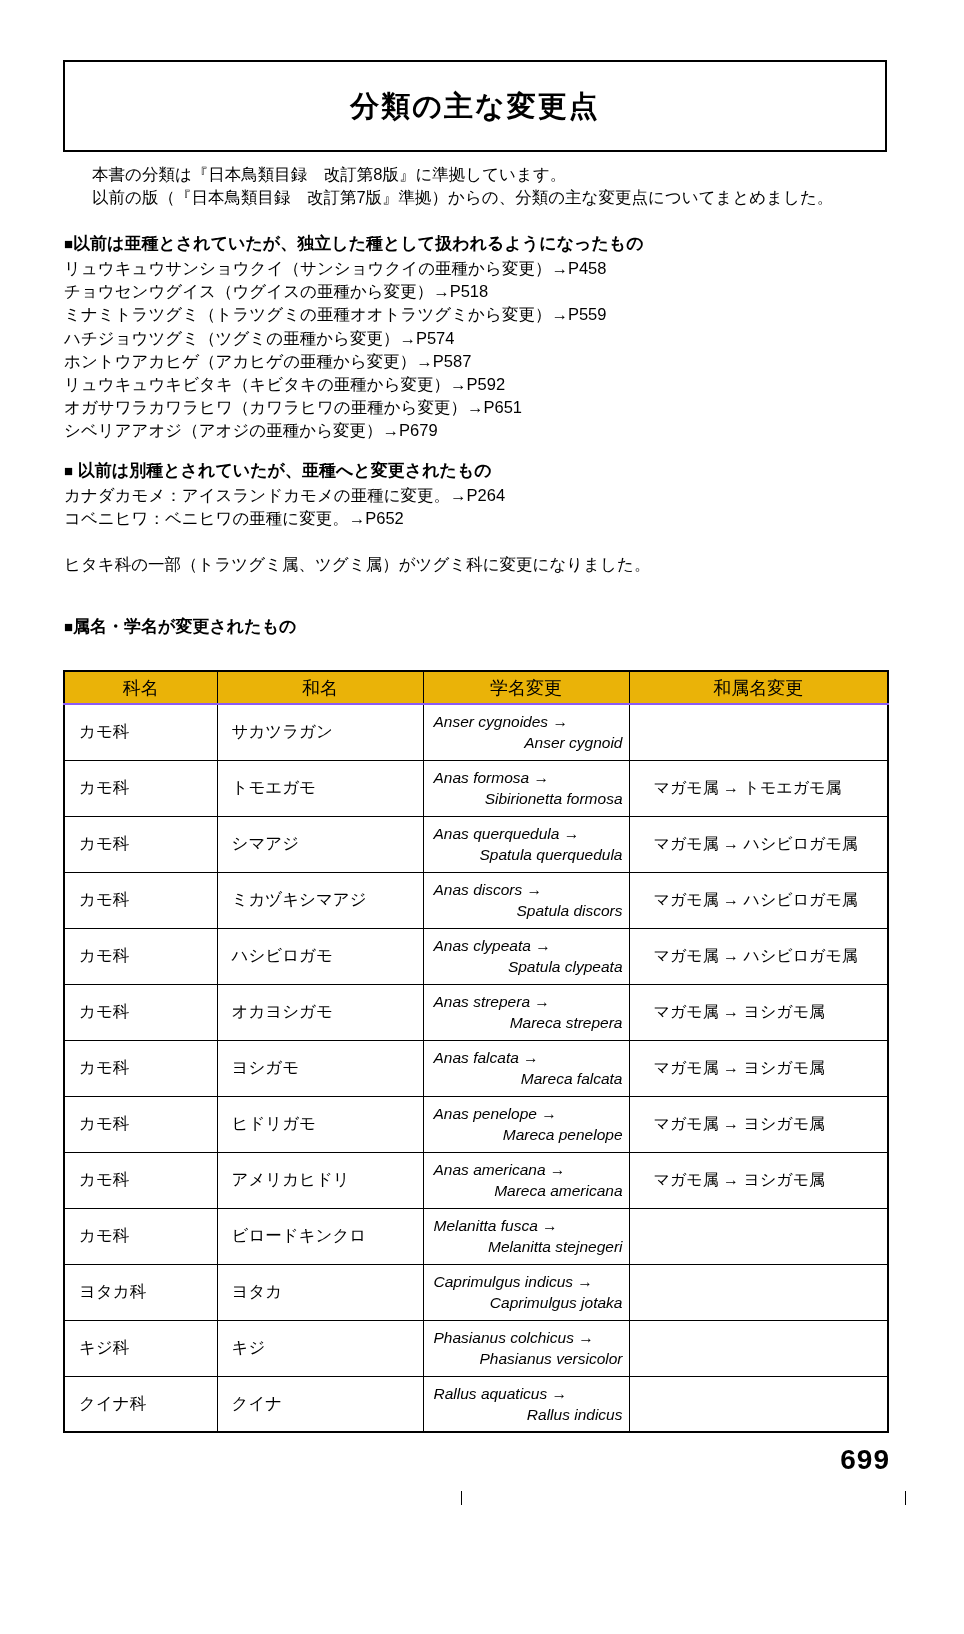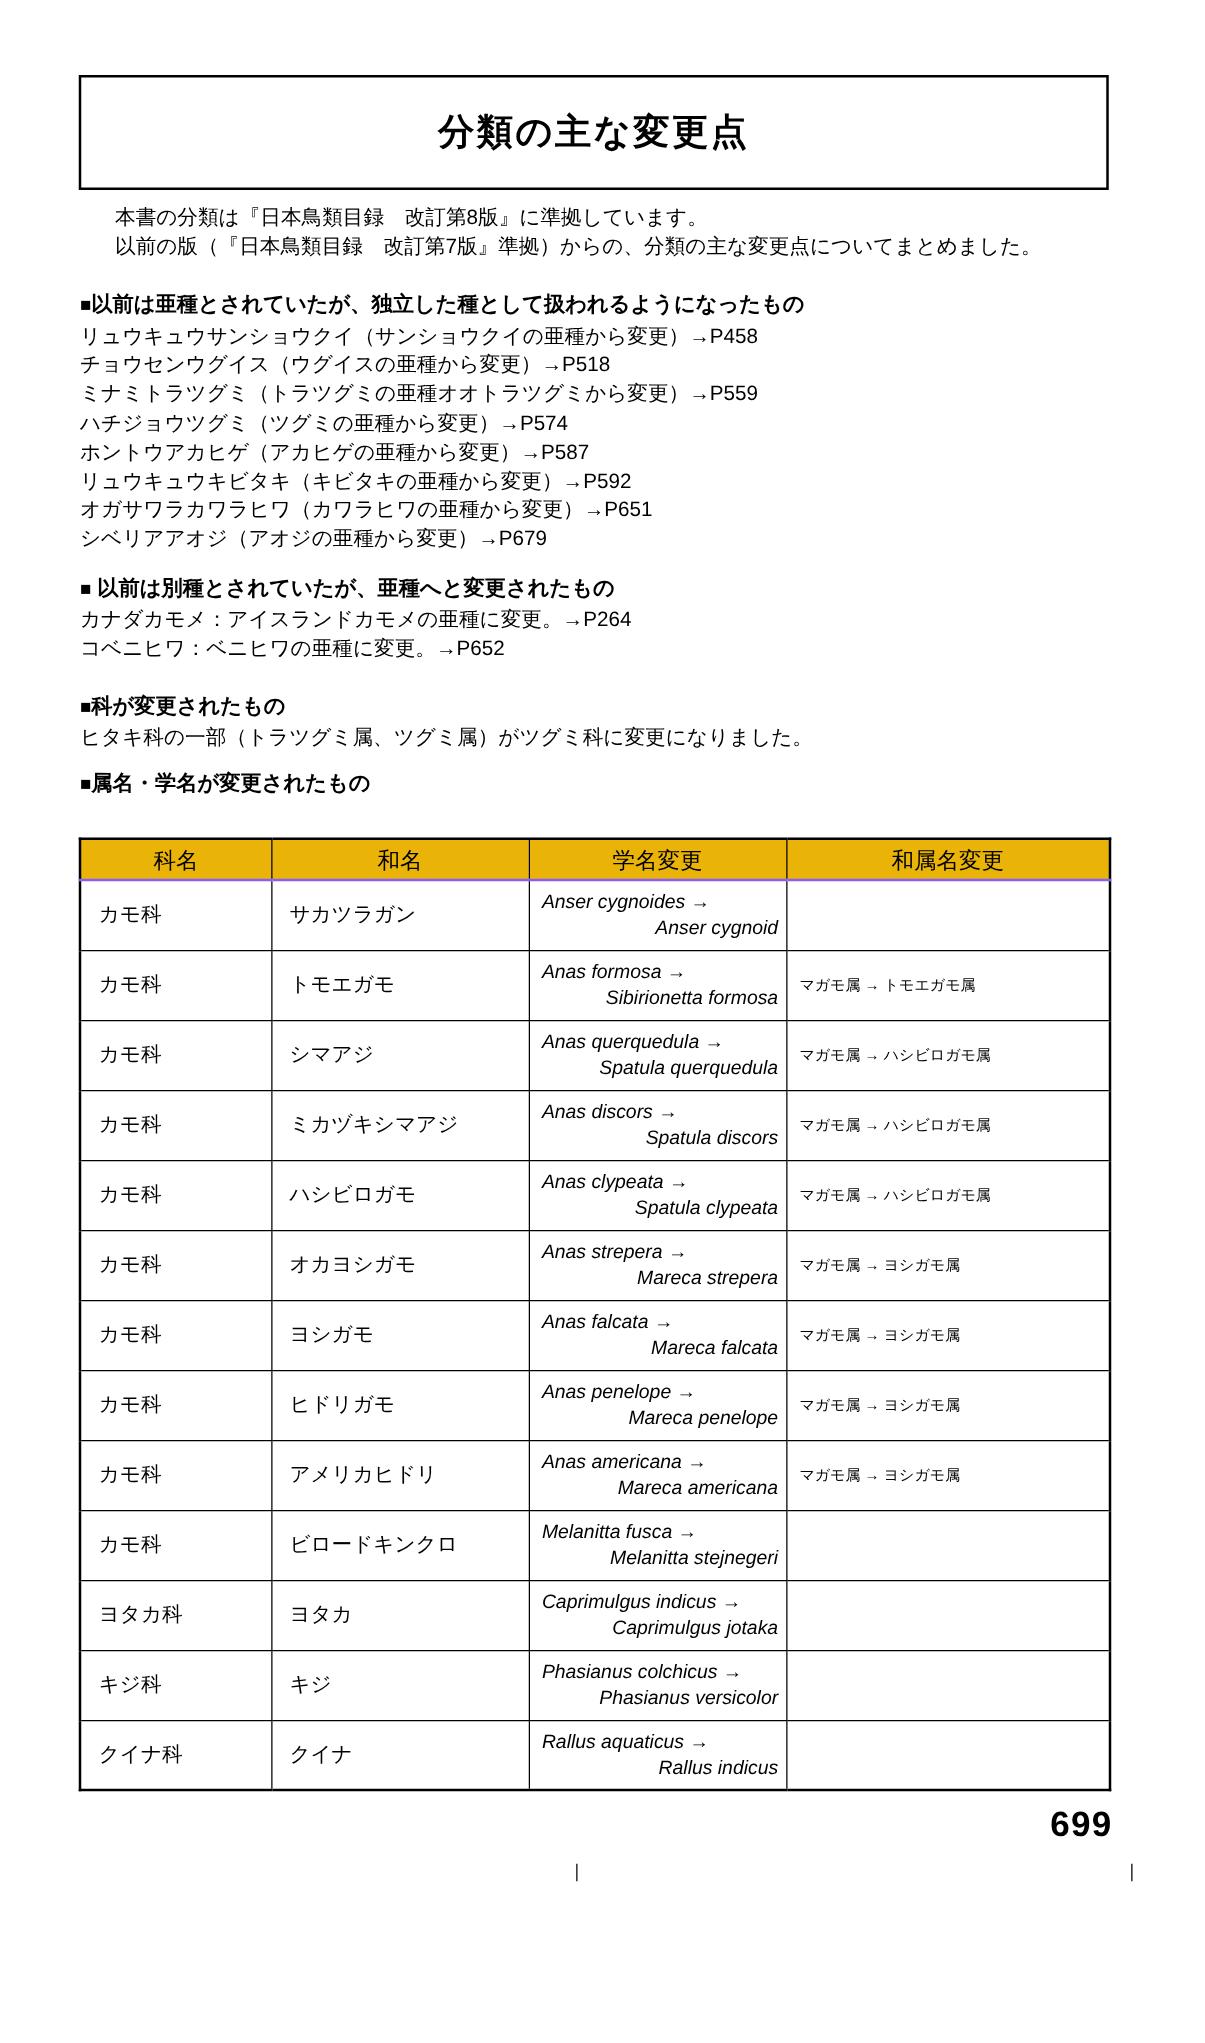--- a/index.html
+++ b/index.html
@@ -129,22 +129,22 @@
     font-style: italic;
     font-size: 15.5px;
     line-height: 21px;
     text-align: center;
     padding: 5px 6px;
     vertical-align: middle;
   }
   td.sci .l1 { display: block; text-align: left; padding-left: 4px;}
   td.sci .l2 { display: block; text-align: right; }
   td.genus {
-    font-size: 12px;
-    padding-left: 10px;
+    font-size: 16px;
+    padding-left: 24px;
     vertical-align: middle;
   }
 
   
   .page-number {
     position: absolute;
     right: 74px;
     top: 1444px;
     font-size: 28px;
     font-weight: bold;
@@ -194,23 +194,20 @@
     <div class="sec-head">
       <span class="marker">■</span><span> 以前は別種とされていたが、亜種へと変更されたもの</span>
     </div>
     <div class="sec-list">
       <div>カナダカモメ：アイスランドカモメの亜種に変更。→P264</div>
       <div>コベニヒワ：ベニヒワの亜種に変更。→P652</div>
     </div>
   </div>
 
   <div class="section" id="section-3">
-    <div class="sec-head">
-      <span class="marker">■</span><span>科が変更されたもの</span>
-    </div>
     <div class="sec-list">
       <div>ヒタキ科の一部（トラツグミ属、ツグミ属）がツグミ科に変更になりました。</div>
     </div>
   </div>
 
   <div class="section" id="section-4">
     <div class="sec-head">
       <span class="marker">■</span><span>属名・学名が変更されたもの</span>
     </div>
   </div>

